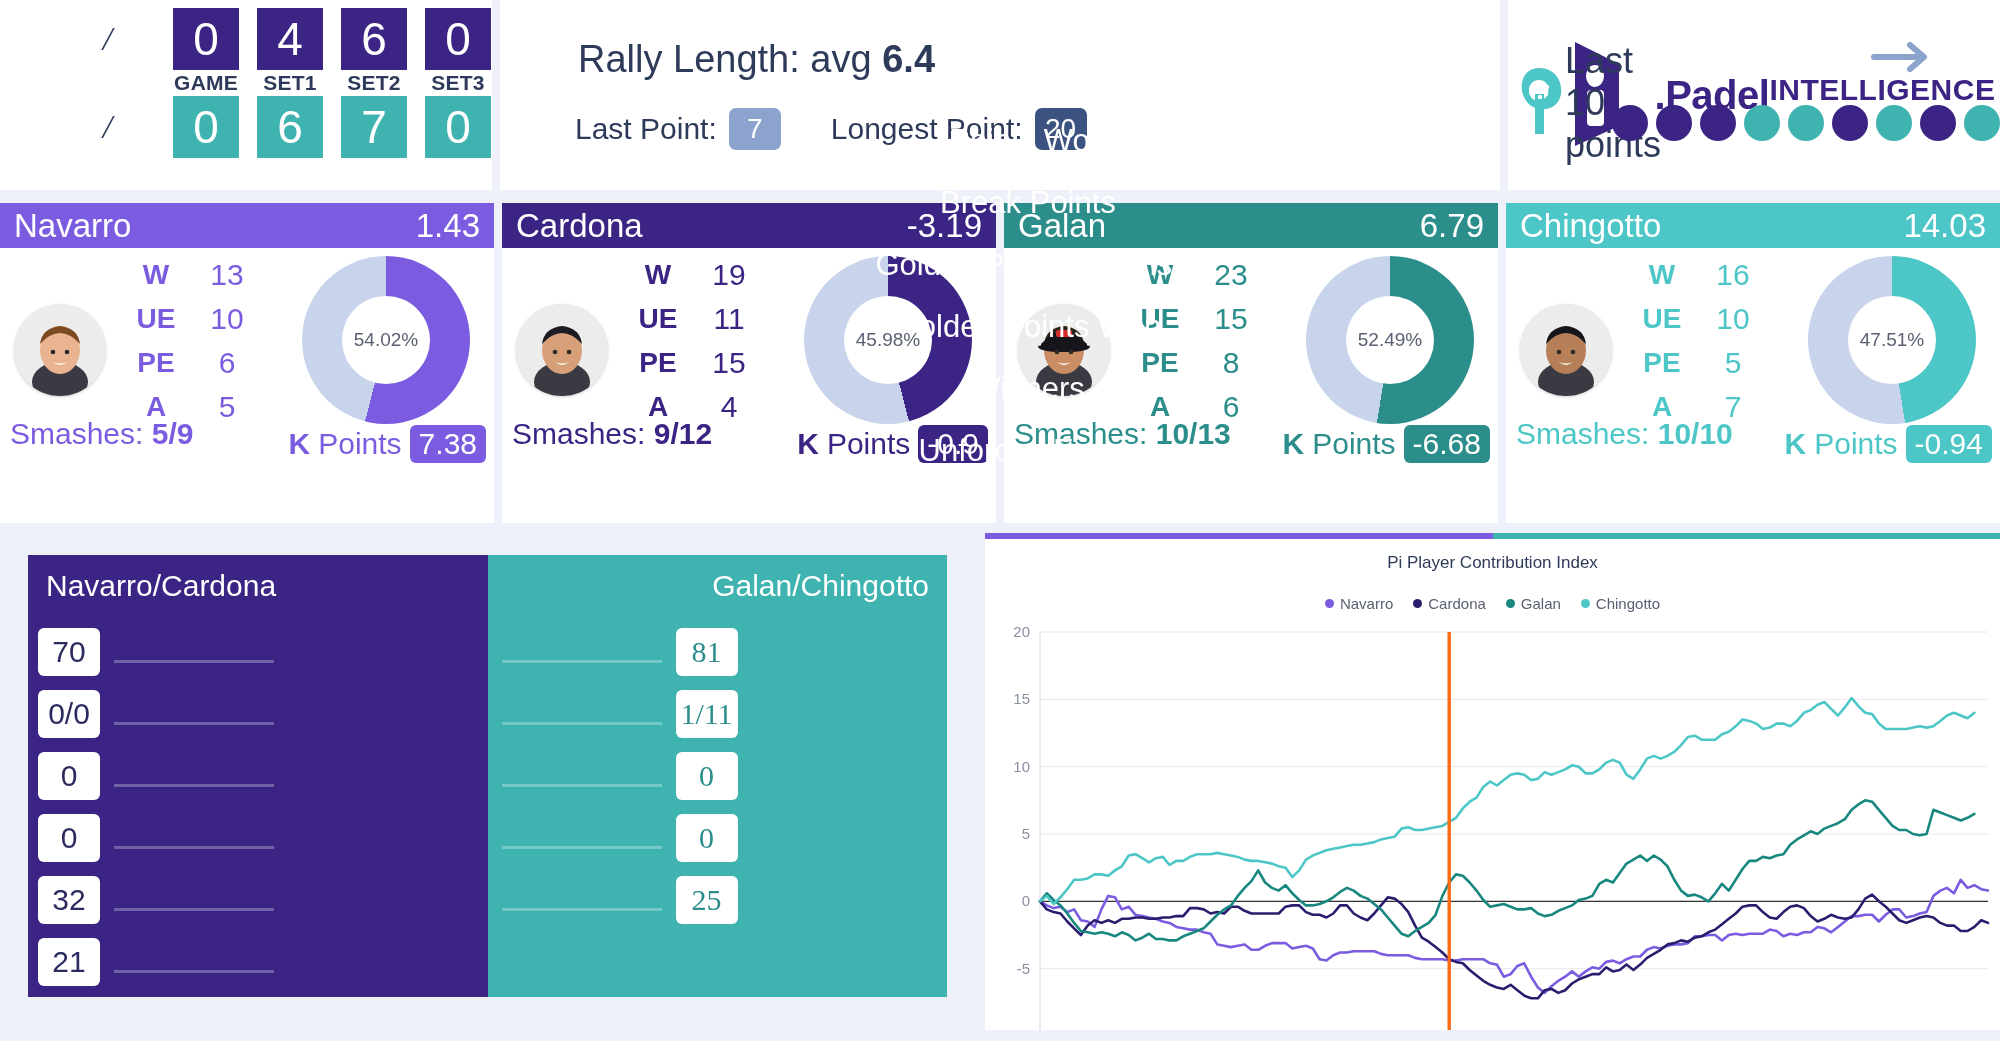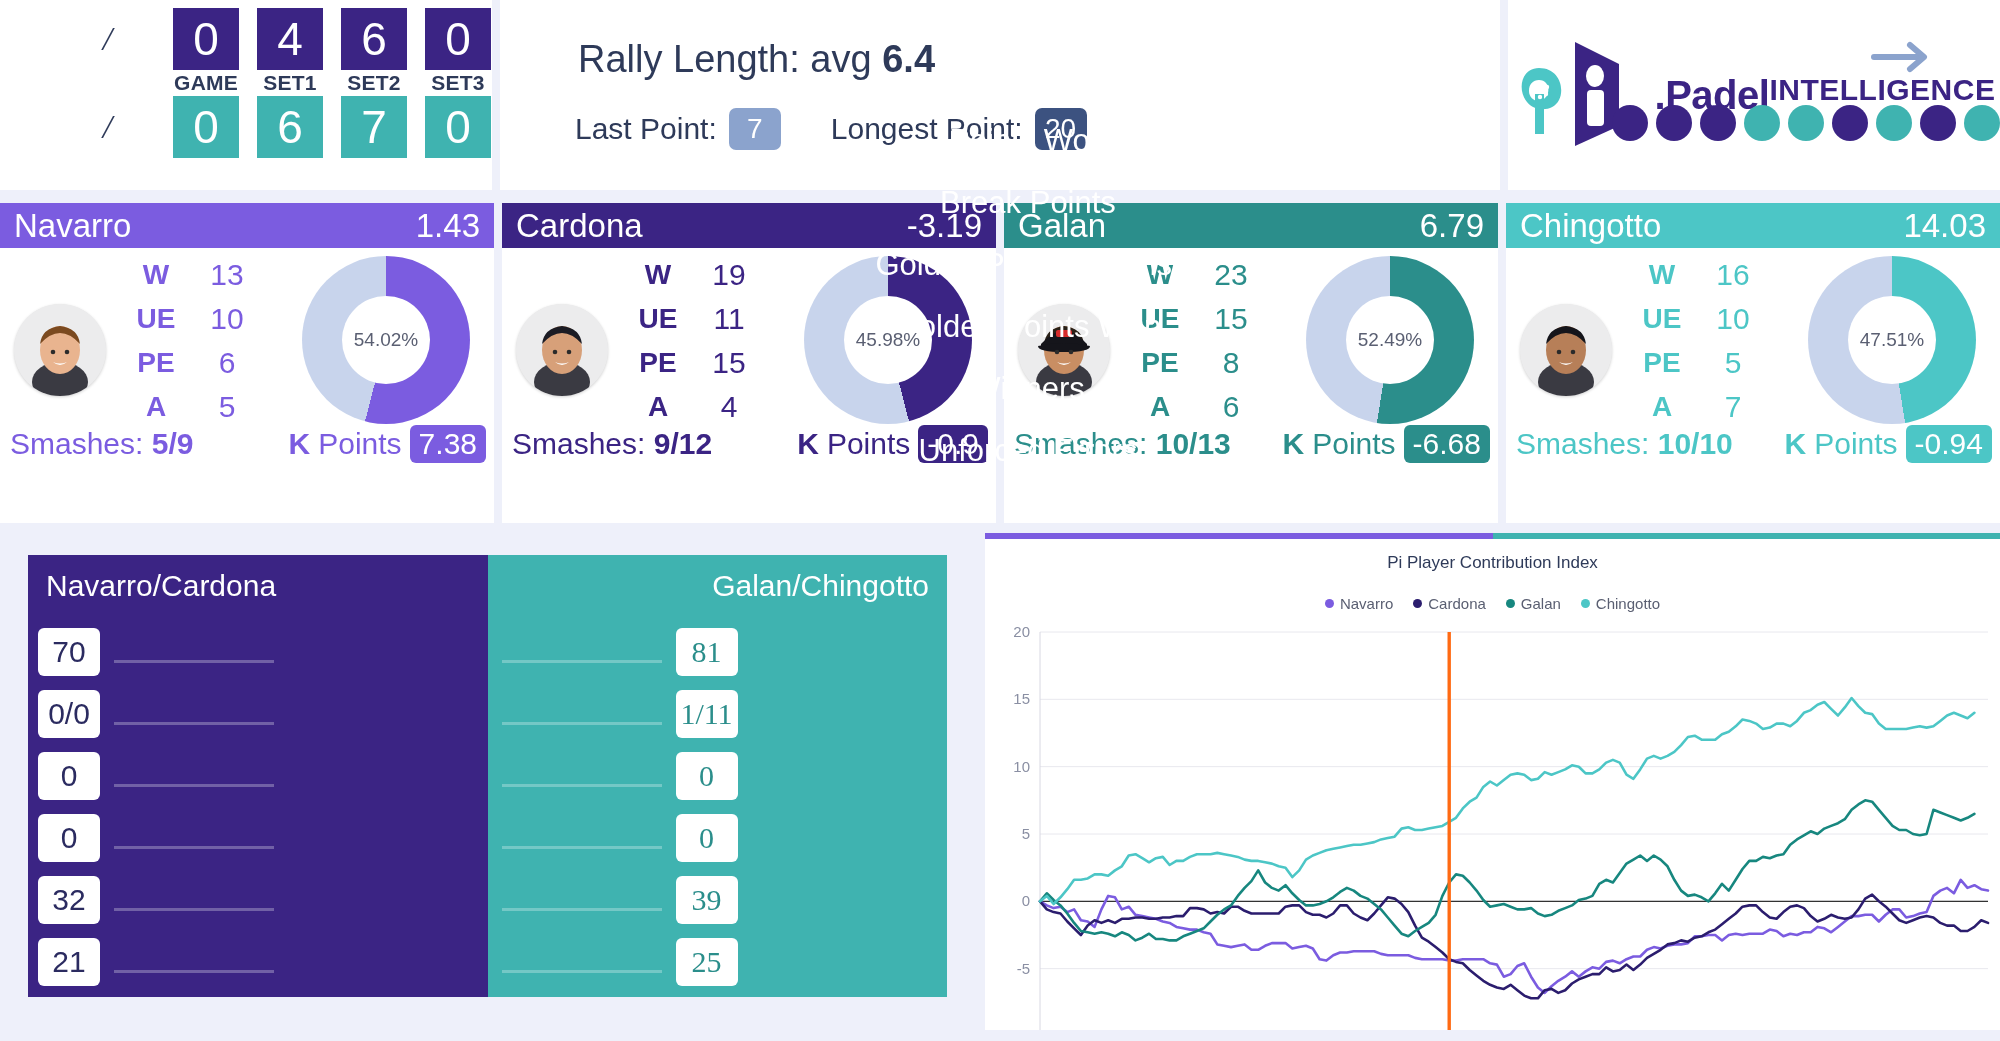--- a/index.html
+++ b/index.html
@@ -69,21 +69,21 @@
   .avatar svg { display:block; }
   .stats { position:absolute; left:118px; top:6px; display:grid;
            grid-template-columns:76px 66px; row-gap:3px; }
   .stat-k { font-size:28px; font-weight:bold; text-align:center; line-height:41px;}
   .stat-v { font-size:30px; text-align:center; line-height:41px;}
   .donut { position:absolute; right:24px; top:8px; width:168px; height:168px; border-radius:50%;
            display:flex; align-items:center; justify-content:center;}
   .donut::after { content:""; position:absolute; width:88px; height:88px; background:#fff; border-radius:50%;}
   .donut-label { position:relative; z-index:2; font-size:19px; color:#5a5f72;}
   .pcard-foot { position:absolute; left:0; right:0; bottom:0; height:53px;
-                display:flex; align-items:center; justify-content:space-between; padding:0 8px 0 10px;}
+                display:flex; justify-content:space-between; padding:0 8px 0 10px;}
   .smash { font-size:30px; }
   .smash b { font-weight:bold; }
   .kp { display:flex; align-items:center; gap:8px; font-size:30px;}
   .kp-badge { color:#fff; border-radius:6px; padding:2px 9px; font-size:30px;}
 
   
   .bottom-row { display:flex; gap:10px; margin-top:10px; height:min-content; padding-left:0;}
   .compare-wrap { width:975px; padding:22px 28px 0 28px; }
   .compare { display:flex; height:442px; }
   .cmp-left { width:50%; background:#3b2484; position:relative; }
@@ -148,20 +148,21 @@
         <span>Rally Length: avg</span>
         <b>6.4</b>
       </div>
       <div class="rally-sub">
         <span>Last Point:</span>
         <span class="chip light">7</span>
         <span class="gap"></span>
         <span>Longest Point:</span>
         <span class="chip dark">20</span>
       </div>
+      <div class="last10-label">Last 10 points</div>
       <div class="arrow-icon">
         <svg width="62" height="34" viewBox="0 0 62 34" aria-hidden="true">
           <line x1="4" y1="17" x2="52" y2="17" stroke="#8ba3cd" stroke-width="6" stroke-linecap="round"></line>
           <polyline points="40,5 54,17 40,29" fill="none" stroke="#8ba3cd" stroke-width="6" stroke-linecap="round" stroke-linejoin="round"></polyline>
         </svg>
       </div>
       <div class="dots">
           <span class="dot p"></span>
           <span class="dot p"></span>
           <span class="dot p"></span>
@@ -413,24 +414,20 @@
               <div class="row row-r">
                 <div class="val-box r">1/11</div>
                 <div class="bar"></div>
               </div>
               <div class="row row-r">
                 <div class="val-box r">0</div>
                 <div class="bar"></div>
               </div>
               <div class="row row-r">
                 <div class="val-box r">0</div>
-                <div class="bar"></div>
-              </div>
-              <div class="row row-r">
-                <div class="val-box r">39</div>
                 <div class="bar"></div>
               </div>
               <div class="row row-r">
                 <div class="val-box r">25</div>
                 <div class="bar"></div>
               </div>
             </div>
         </div>
         <div class="labels-overlay" id="cmp-labels" style="position:absolute;left:28px;right:28px;top:110px;">
             <div class="cmp-label">Points Won</div>

